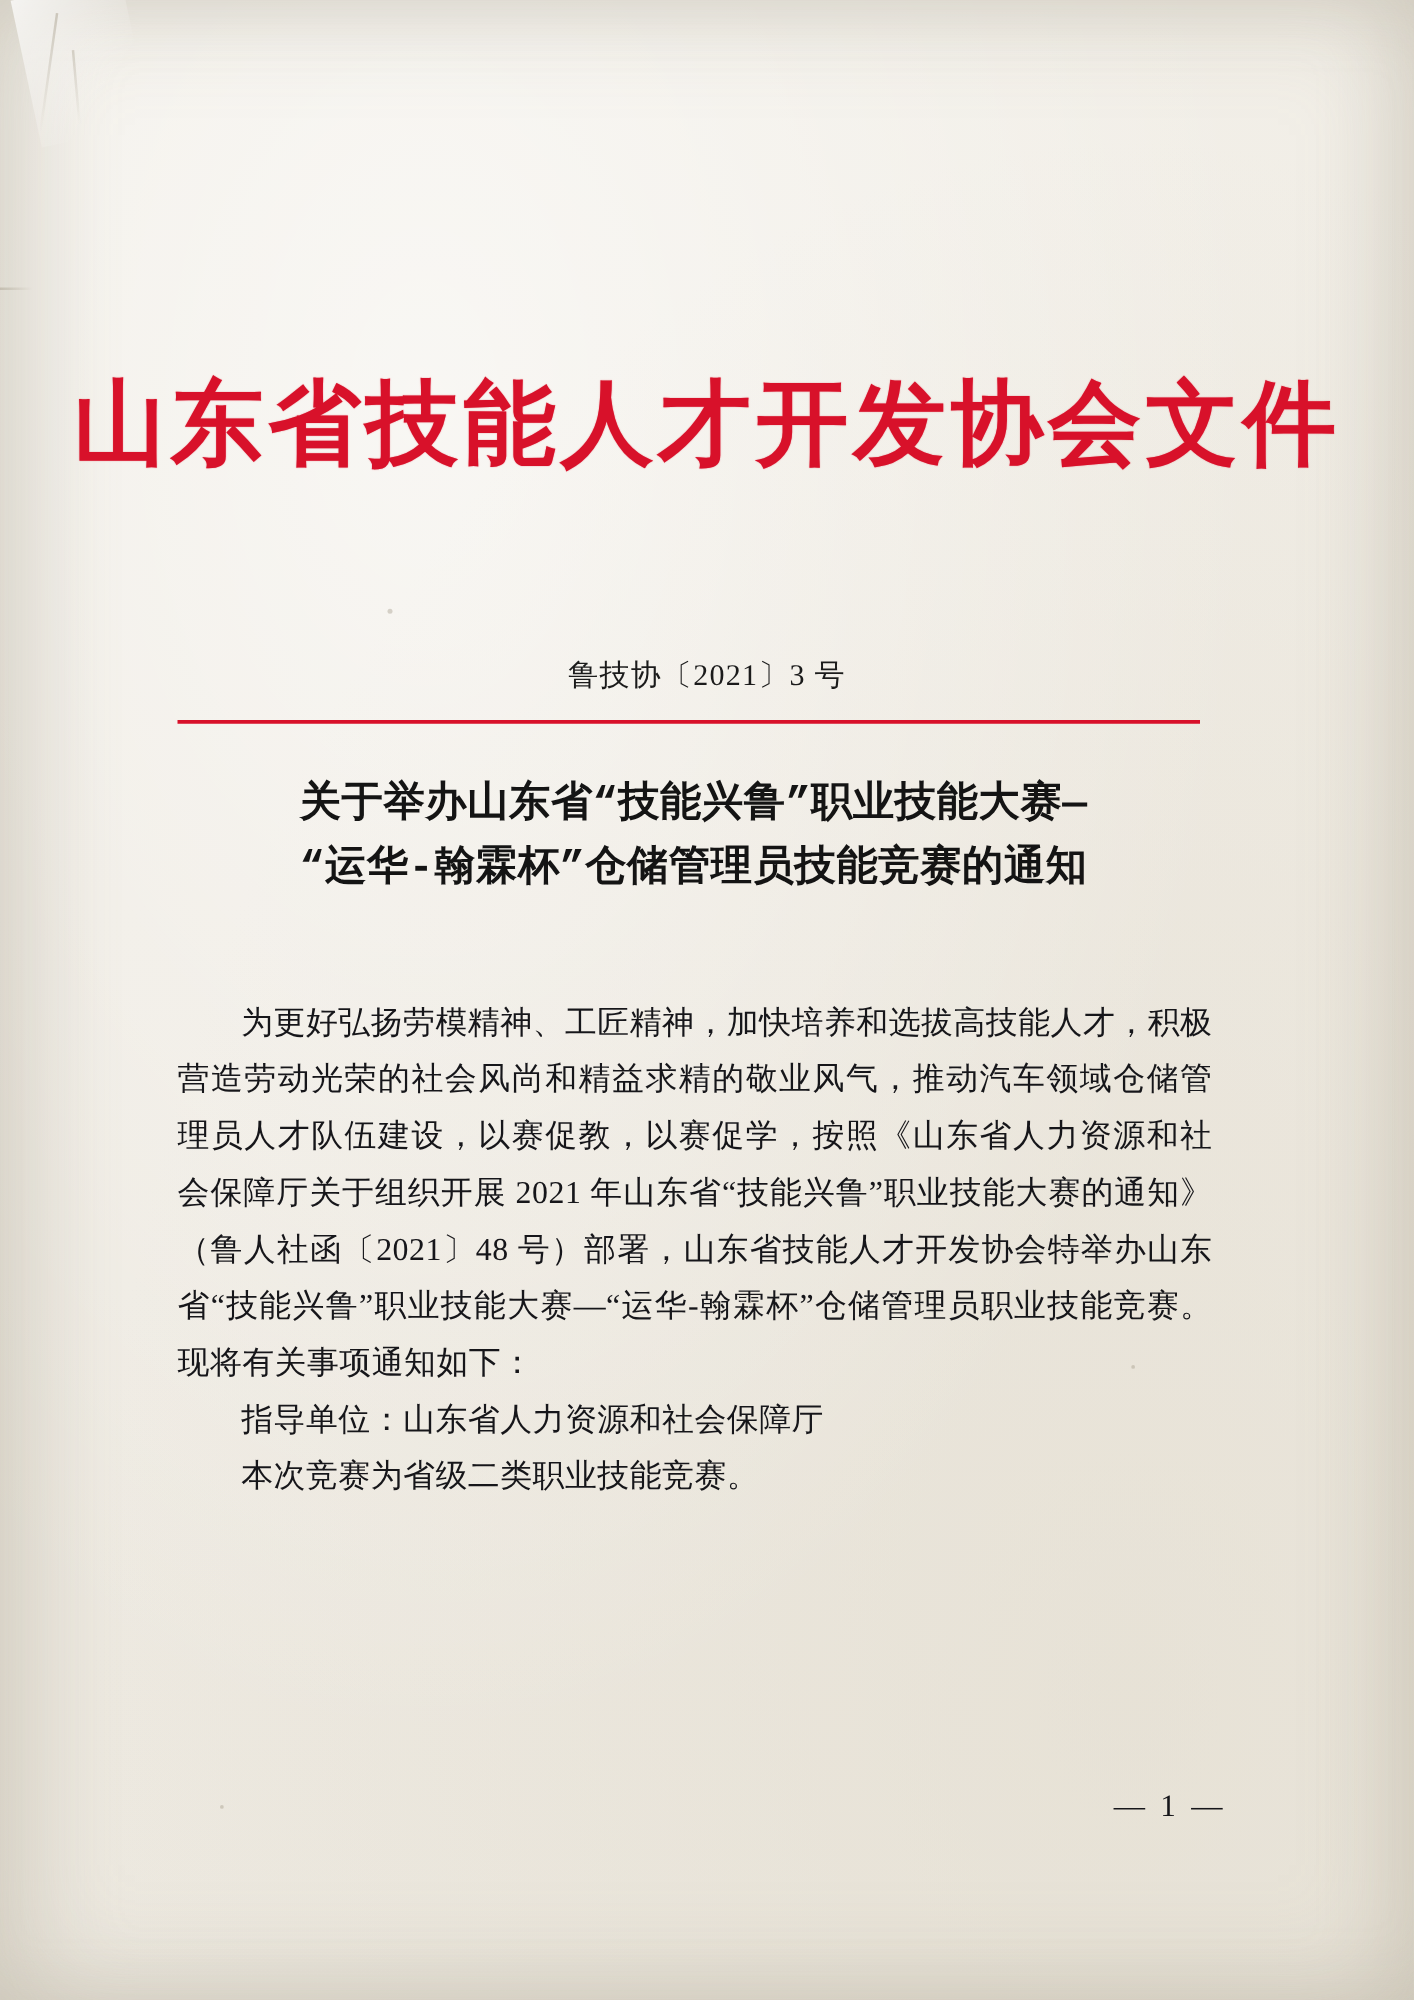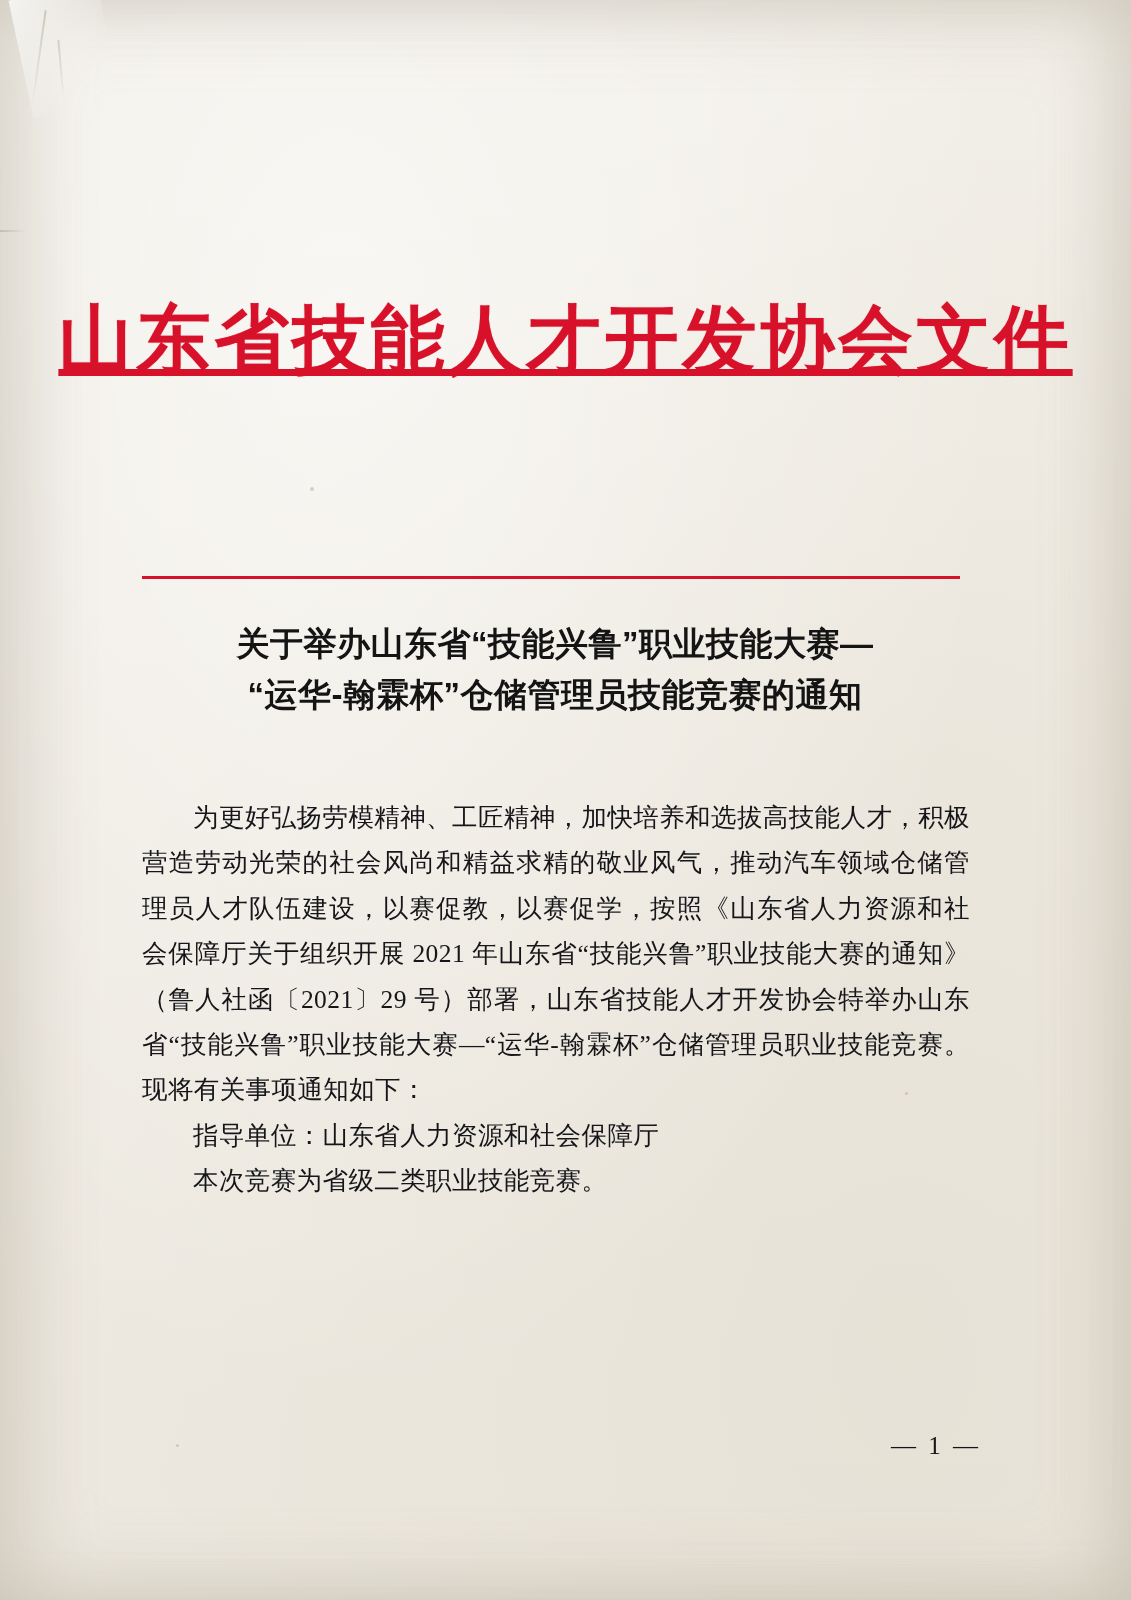--- a/index.html
+++ b/index.html
@@ -74,21 +74,20 @@
     width: 100%;
     text-align: center;
     color: #d8112a;
     font-family: "Liberation Serif", "DejaVu Serif", serif;
     font-weight: bold;
     font-size: 74px;
     letter-spacing: 4px;
     line-height: 1.1;
     text-shadow: 0 0 1px rgba(216,17,42,0.6);
     white-space: nowrap;
-    text-decoration: underline;
   }
 
   .doc-number {
     position: absolute;
     top: 524px;
     left: 0;
     width: 100%;
     text-align: center;
     font-size: 24px;
     color: #1b1b1b;
@@ -109,21 +108,21 @@
     position: absolute;
     top: 618px;
     left: 140px;
     width: 830px;
     text-align: center;
     font-size: 33px;
     font-weight: bold;
     line-height: 1.55;
     color: #141414;
     letter-spacing: 0.5px;
-    font-family: Liberation Sans, sans-serif;
+    font-family: Liberation Mono, monospace;
   }
 
   .body-block {
     position: absolute;
     top: 795px;
     left: 142px;
     width: 828px;
     font-size: 25.5px;
     line-height: 1.78;
     color: #16161a;
@@ -177,31 +176,32 @@
 <div class="crease crease-4"></div>
 
 <div class="speck" style="left:310px; top:487px; width:4px; height:4px;"></div>
 <div class="speck" style="left:905px; top:1092px; width:3px; height:3px;"></div>
 <div class="speck" style="left:176px; top:1444px; width:3px; height:3px;"></div>
 
 <div class="doc">
 
   <div class="masthead">山东省技能人才开发协会文件</div>
 
+  <div class="doc-number">鲁技协〔2021〕3 号</div>
 
   <div class="red-rule"></div>
 
   <div class="title">
     <div>关于举办山东省“技能兴鲁”职业技能大赛—</div>
     <div>“运华-翰霖杯”仓储管理员技能竞赛的通知</div>
   </div>
 
   <div class="body-block">
 
-    <p class="para">为更好弘扬劳模精神、工匠精神，加快培养和选拔高技能人才，积极营造劳动光荣的社会风尚和精益求精的敬业风气，推动汽车领域仓储管理员人才队伍建设，以赛促教，以赛促学，按照《山东省人力资源和社会保障厅关于组织开展 2021 年山东省“技能兴鲁”职业技能大赛的通知》（鲁人社函〔2021〕29 号）部署，山东省技能人才开发协会特举办山东省“技能兴鲁”职业技能大赛—“运华-翰霖杯”仓储管理员职业技能竞赛。现将有关事项通知如下：</p>
+    <p class="para">为更好弘扬劳模精神、工匠精神，加快培养和选拔高技能人才，积极营造劳动光荣的社会风尚和精益求精的敬业风气，推动汽车领域仓储管理员人才队伍建设，以赛促教，以赛促学，按照《山东省人力资源和社会保障厅关于组织开展 2021 年山东省“技能兴鲁”职业技能大赛的通知》（鲁人社函〔2021〕48 号）部署，山东省技能人才开发协会特举办山东省“技能兴鲁”职业技能大赛—“运华-翰霖杯”仓储管理员职业技能竞赛。现将有关事项通知如下：</p>
 
 
     <p class="sub-line">指导单位：山东省人力资源和社会保障厅</p>
 
     <p class="sub-line">本次竞赛为省级二类职业技能竞赛。</p>
   </div>
 
   <div class="page-number">— 1 —</div>
 
 </div>

